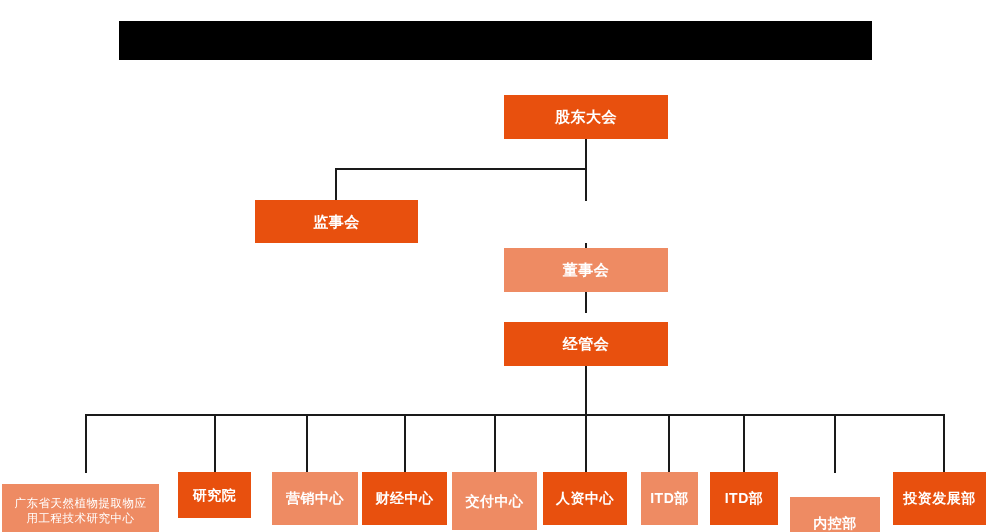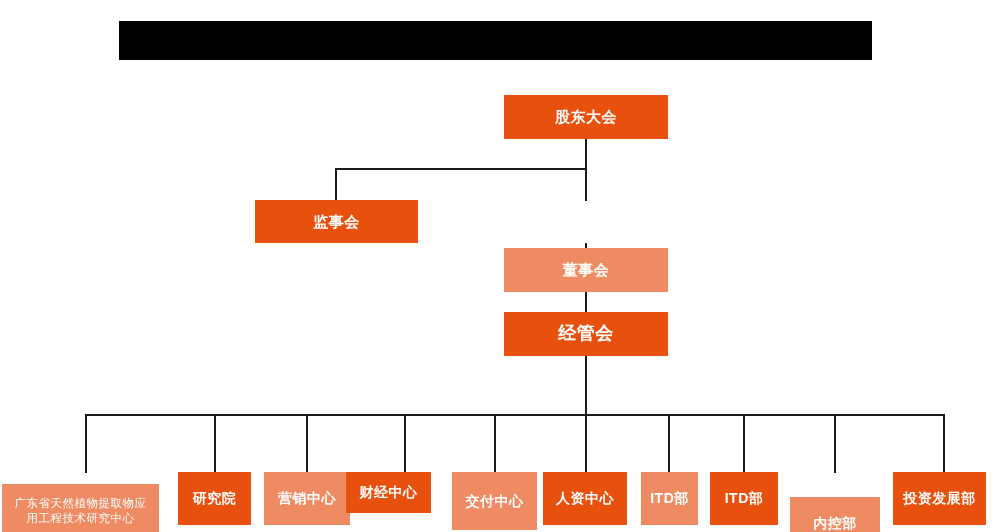--- a/index.html
+++ b/index.html
@@ -48,21 +48,21 @@
 
   .node .label {
     display: block;
     padding: 0 4px;
     white-space: pre-line;
   }
 
   
   .tier1 { font-size: 15px; }
   .tier2 { font-size: 15px; }
-  .tier3 { font-size: 18px; }
+  .tier3 { font-size: 15px; margin-top: 10px; }
   .tier4 { font-size: 14px; }
   .tier4.small { font-size: 11.5px; font-weight: normal; margin-top: 12px; }
 
   
   .line {
     position: absolute;
     background: #1a1a1a;
     z-index: 1;
   }
   .vline { width: 2px; }
@@ -114,29 +114,29 @@
 
   <div class="node dark tier3" style="left:504px; top:312px; width:164px; height:44px;">
     <span class="label">经管会</span>
   </div>
 
   <div class="node light tier4 small" style="left:2px; top:472px; width:157px; height:53px;">
     <span class="label">广东省天然植物提取物应
 用工程技术研究中心</span>
   </div>
 
-  <div class="node dark tier4" style="left:178px; top:472px; width:73px; height:53px;">
+  <div class="node dark tier4" style="left:178px; top:472px; width:73px; height:46px;">
     <span class="label">研究院</span>
   </div>
 
-  <div class="node light tier4" style="left:264px; top:472px; width:86px; height:53px;">
+  <div class="node light tier4" style="left:272px; top:472px; width:86px; height:53px;">
     <span class="label">营销中心</span>
   </div>
 
-  <div class="node dark tier4" style="left:346px; top:472px; width:85px; height:41px;">
+  <div class="node dark tier4" style="left:362px; top:472px; width:85px; height:53px;">
     <span class="label">财经中心</span>
   </div>
 
   <div class="node light tier4" style="left:452px; top:472px; width:85px; height:58px;">
     <span class="label">交付中心</span>
   </div>
 
   <div class="node light tier4" style="left:641px; top:472px; width:57px; height:53px;">
     <span class="label">ITD部</span>
   </div>

